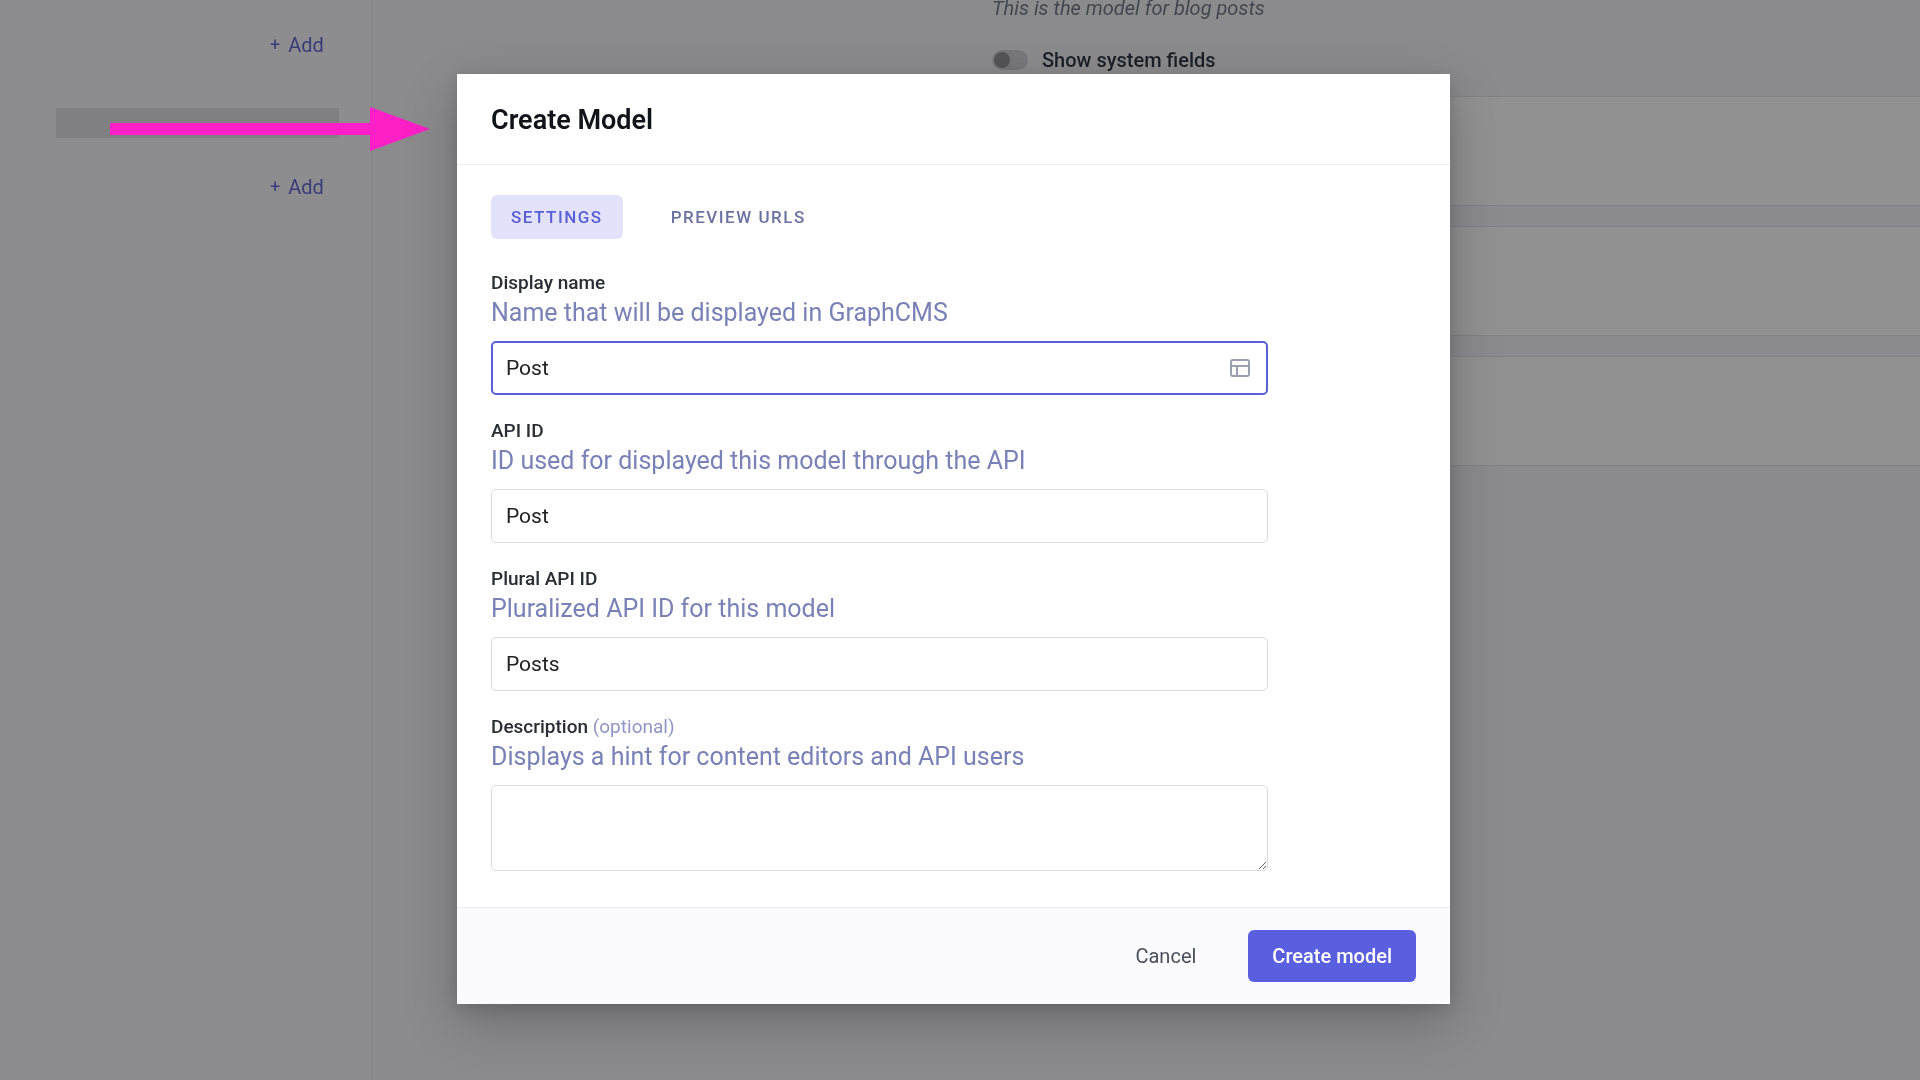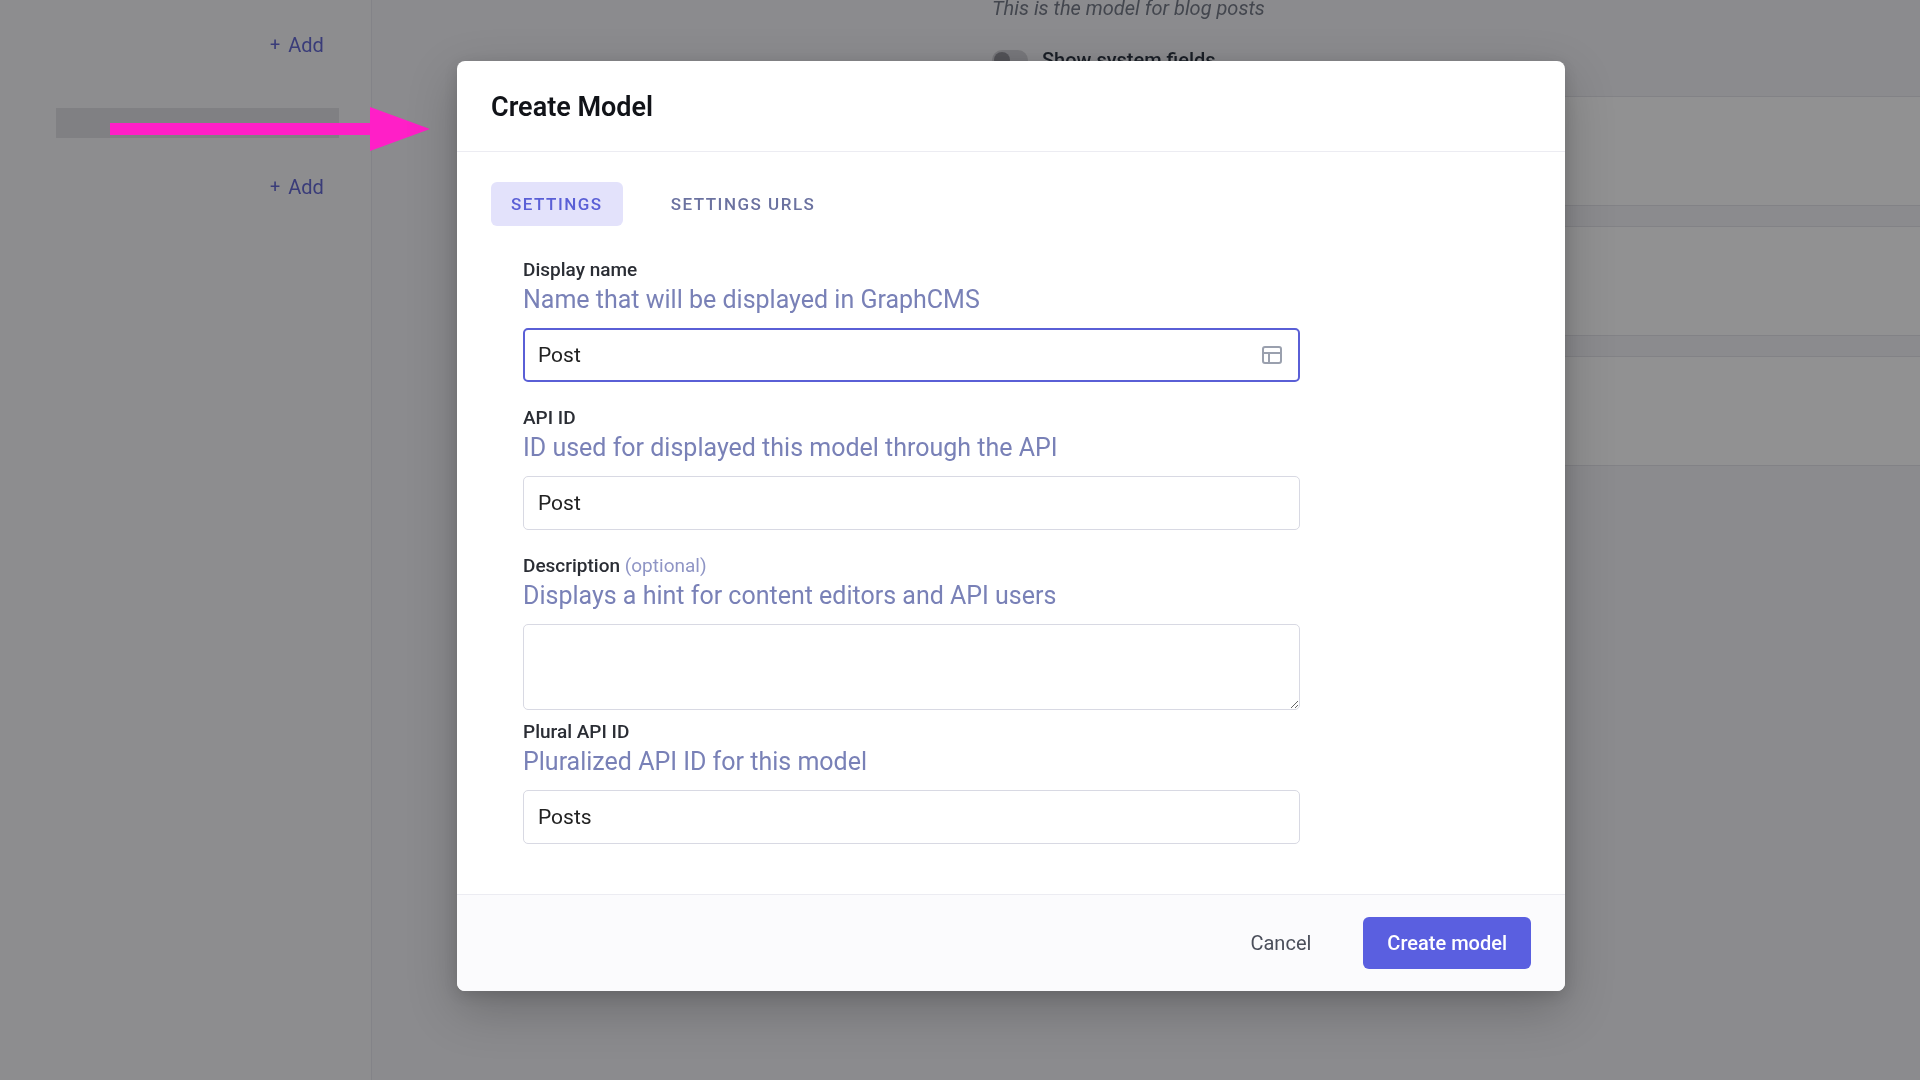--- a/index.html
+++ b/index.html
@@ -55,41 +55,41 @@
   }
 
   
   .arrow {
     position:absolute; left:110px; top:105px; width:320px; height:48px; z-index:5;
   }
   .arrow svg { width:100%; height:100%; }
 
   
   .modal {
-    position:absolute; left:457px; top:61px; width:1108px;
-    background:#fff; border-radius:8px;
+    position:absolute; left:457px; top:74px; width:993px;
+    background:#fff; border-radius:0;
     box-shadow: 0 18px 50px rgba(0,0,0,0.22), 0 4px 14px rgba(0,0,0,0.12);
     z-index:10; display:flex; flex-direction:column;
   }
   .modal-header {
     padding: 30px 34px 28px;
     border-bottom:1px solid #ececf2;
   }
   .modal-title { font-size:27px; font-weight:600; color:#111318; }
 
   .modal-body { padding: 30px 34px 26px; }
 
   .tabs { display:flex; gap:28px; margin-bottom:32px; }
   .tab {
     padding: 12px 20px; border-radius:6px; font-size:17px; letter-spacing:1.5px;
     font-weight:500; color:#6b72a0; cursor:pointer;
   }
   .tab.active { background:#e3e2fb; color:#5a5fd6; }
   
-  .field-group { margin-bottom: 24px; margin-left: 32px; }
+  .field-group { margin-bottom: 24px; }
   .field-label { font-size:19px; color:#2a2d34; font-weight:500; display:block; margin-bottom:4px;}
   .field-label .opt { color:#8f95c5; font-weight:400;}
   .field-hint { font-size:25px; color:#7981b7; margin-bottom:14px; }
   .input-wrap { position:relative; width:777px; }
   .text-input {
     width:777px; height:54px; border:1px solid #d8d9e3; border-radius:5px;
     padding: 0 50px 0 14px; font-size:21px; color:#222; outline:none;
     font-family:inherit;
   }
   .text-input.focused { border:2px solid #5a5fd6; padding-left:13px; }
@@ -151,21 +151,21 @@
 </div>
 
 <div class="modal">
   <div class="modal-header">
     <div class="modal-title">Create Model</div>
   </div>
 
   <div class="modal-body">
     <div class="tabs">
       <div class="tab active">SETTINGS</div>
-      <div class="tab">SETTINGS URLS</div>
+      <div class="tab">PREVIEW URLS</div>
     </div>
 
     <div class="field-group">
       <span class="field-label">Display name</span>
       <div class="field-hint">Name that will be displayed in GraphCMS</div>
       <div class="input-wrap">
         <input class="text-input focused" value="Post" style="">
         <span class="input-icon">
           <svg viewBox="0 0 24 24" fill="none" stroke="currentColor" stroke-width="2">
             <rect x="3" y="4" width="18" height="16" rx="2"></rect>
@@ -175,33 +175,33 @@
         </span>
       </div>
     </div>
 
     <div class="field-group">
       <span class="field-label">API ID</span>
       <div class="field-hint">ID used for displayed this model through the API</div>
       <input class="text-input" value="Post" style="">
     </div>
 
+    <div class="field-group">
+      <span class="field-label">Plural API ID</span>
+      <div class="field-hint">Pluralized API ID for this model</div>
+      <input class="text-input" value="Posts" style="">
+    </div>
+
     <div class="field-group" style="margin-bottom:6px">
       <span class="field-label">
         <span>Description</span>
         <span class="opt">(optional)</span>
       </span>
       <div class="field-hint">Displays a hint for content editors and API users</div>
       <textarea class="textarea" style=""></textarea>
     </div>
-
-    <div class="field-group">
-      <span class="field-label">Plural API ID</span>
-      <div class="field-hint">Pluralized API ID for this model</div>
-      <input class="text-input" value="Posts" style="">
-    </div>
   </div>
 
   <div class="modal-footer">
     <button class="btn secondary">Cancel</button>
     <button class="btn primary">Create model</button>
   </div>
 </div>
 
 </body></html>

